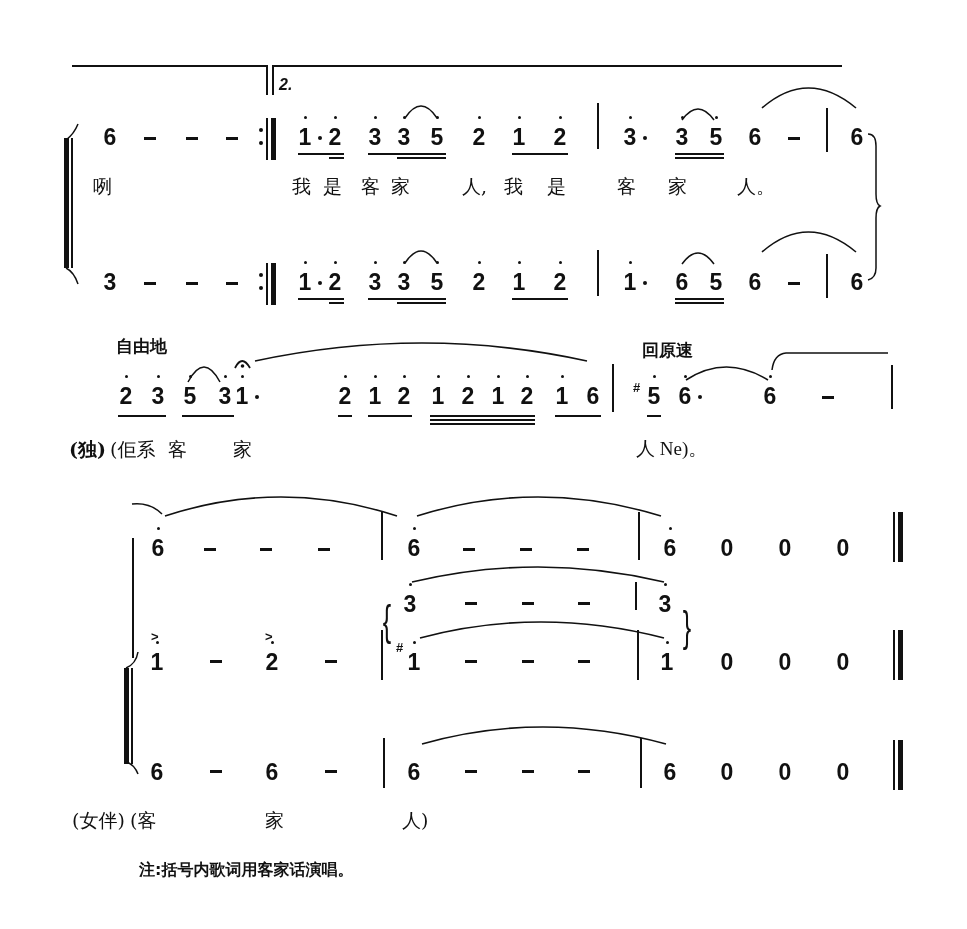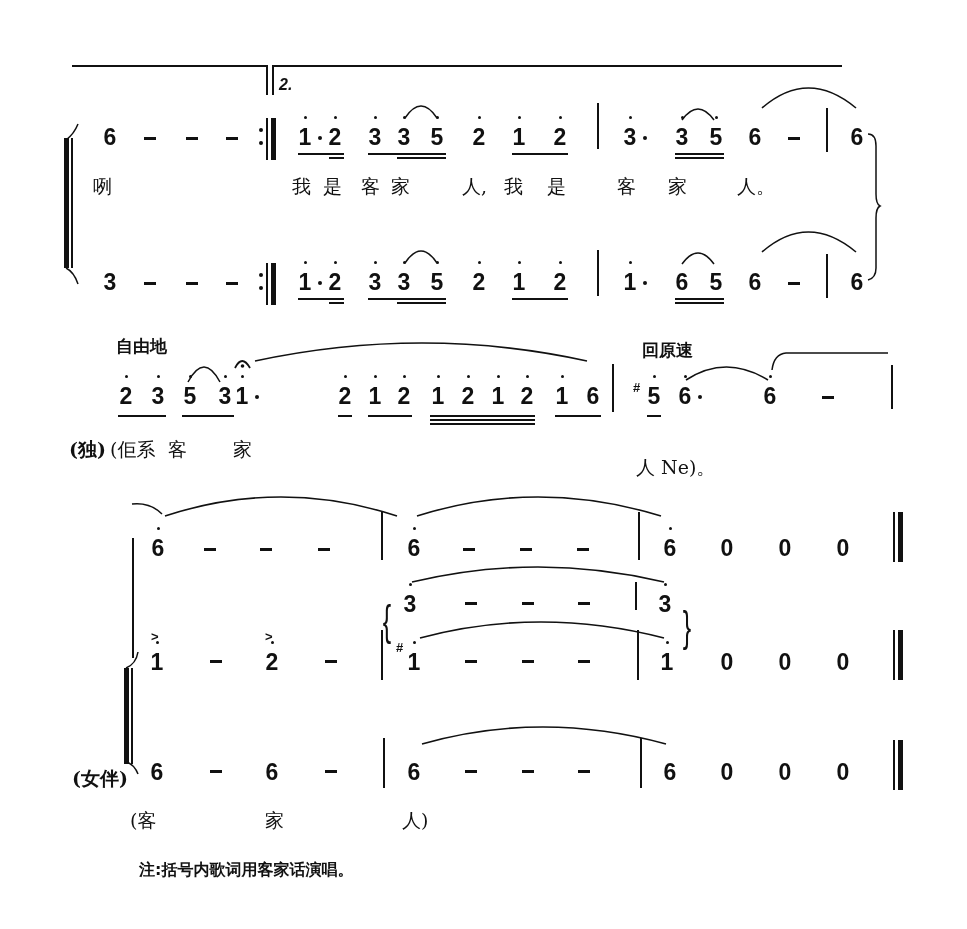--- a/index.html
+++ b/index.html
@@ -201,21 +201,21 @@
   <div class="dash" style="left:822px;top:396px;"></div>
   <svg class="slur" style="left:770px;top:350px;" width="120" height="24">
       <path d="M2 20 Q4 4 16 3 L118 3" stroke="#111" stroke-width="1.5" fill="none"></path>
     </svg>
   <div class="bar" style="left:891px;top:365px;height:44px;"></div>
 
   <div class="lyric" style="left:69px;top:439px;font-weight:bold;">(独)</div>
   <div class="lyric" style="left:110px;top:439px;">(佢系</div>
   <div class="lyric" style="left:168px;top:439px;">客</div>
   <div class="lyric" style="left:233px;top:439px;">家</div>
-  <div class="lyric" style="left:636px;top:457px;">人 Ne)。</div>
+  <div class="lyric" style="left:636px;top:439px;font-family:Liberation Serif, serif;">人 Ne)。</div>
 
   <svg class="slur" style="left:130px;top:500px;" width="40" height="20">
       <path d="M2 4 Q20 2 32 14" stroke="#111" stroke-width="1.5" fill="none"></path>
     </svg>
   <div class="abs" style="left:132px;top:538px;width:1.5px;height:120px;background:#111;"></div>
   <div class="abs" style="left:124px;top:668px;width:5px;height:96px;background:#111;"></div>
   <div class="abs" style="left:131px;top:668px;width:1.5px;height:96px;background:#111;"></div>
   <svg class="slur" style="left:124px;top:650px;" width="20" height="20">
       <path d="M2 18 Q12 14 14 2" stroke="#111" stroke-width="1.5" fill="none"></path>
     </svg>
@@ -294,19 +294,19 @@
   <div class="dash" style="left:522px;top:770px;"></div>
   <div class="dash" style="left:578px;top:770px;"></div>
   <div class="bar" style="left:640px;top:738px;height:50px;"></div>
   <div class="n" style="left:670px;top:760px;">6</div>
   <div class="n" style="left:727px;top:760px;">0</div>
   <div class="n" style="left:785px;top:760px;">0</div>
   <div class="n" style="left:843px;top:760px;">0</div>
   <div class="bar" style="left:893px;top:740px;height:50px;"></div>
   <div class="thick" style="left:898px;top:740px;height:50px;"></div>
 
-  <div class="lyric" style="left:72px;top:768px;font-weight:bold;">(女伴)</div>
+  <div class="lyric" style="left:72px;top:810px;font-weight:normal;">(女伴)</div>
   <div class="lyric" style="left:130px;top:810px;">(客</div>
   <div class="lyric" style="left:265px;top:810px;">家</div>
   <div class="lyric" style="left:402px;top:810px;">人)</div>
 
   <div class="label" style="left:139px;top:861px;font-size:16px;">注:括号内歌词用客家话演唱。</div>
 </div>
 
 </body></html>

